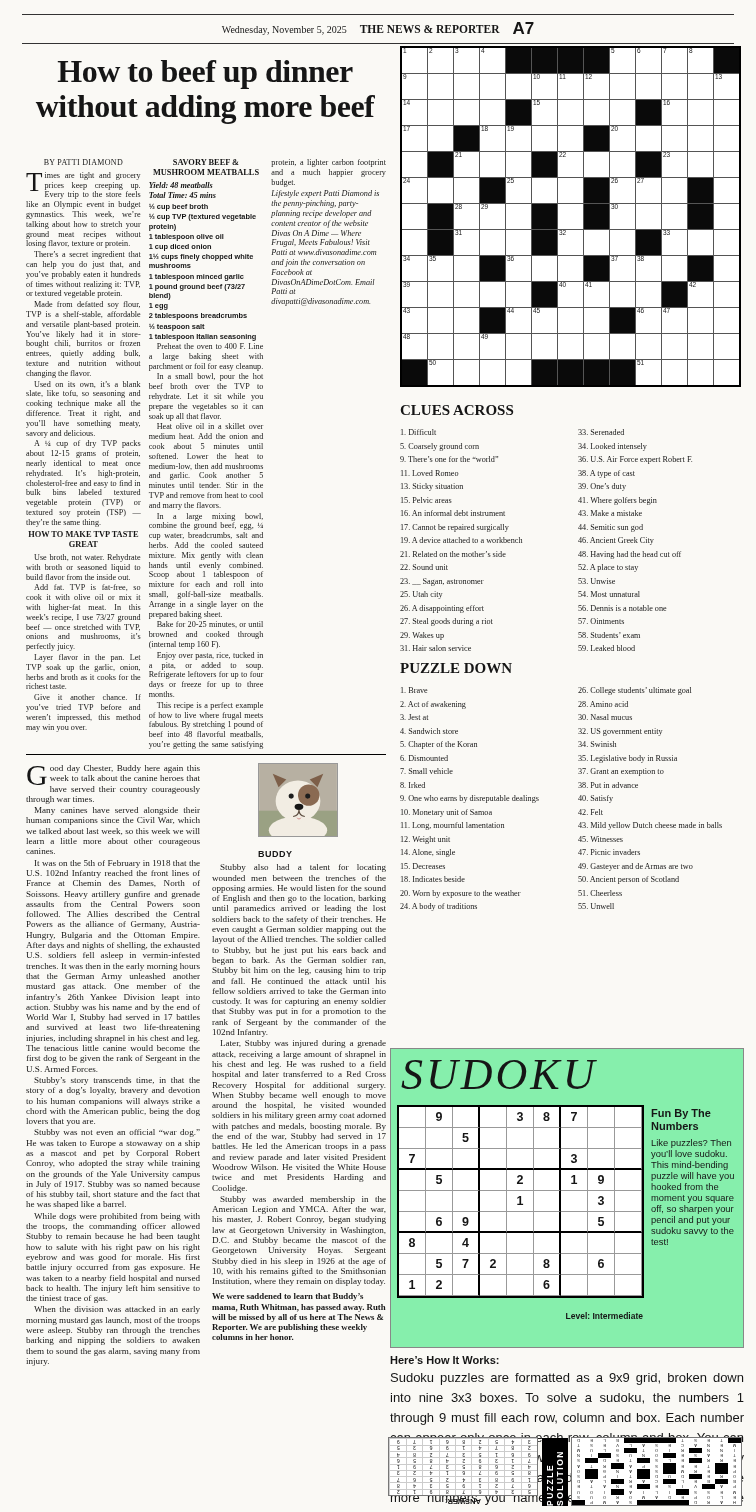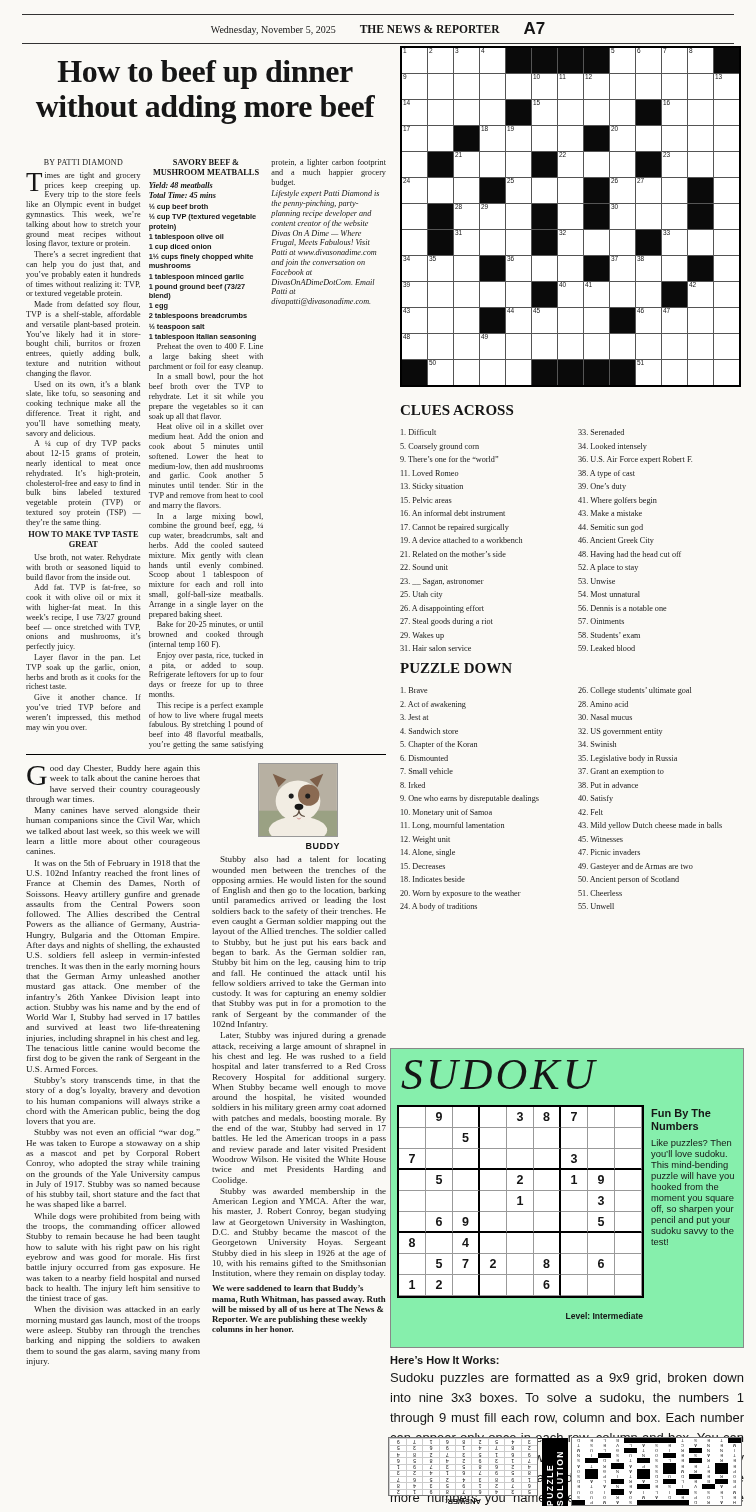--- a/index.html
+++ b/index.html
@@ -3,21 +3,21 @@
 <meta charset="utf-8">
 <style>
   *{box-sizing:border-box;margin:0;padding:0}
   html,body{width:756px}
   body{height:1512px;position:relative;overflow:hidden;background:#faf9f5;color:#161616;
        font-family:"Liberation Serif",serif;}
 
   
   #header{position:absolute;left:22px;top:14px;width:712px;height:30px;
           border-top:1px solid #333;border-bottom:1px solid #333;
-          display:flex;align-items:center;justify-content:center;gap:24px}
+          display:flex;align-items:center;justify-content:center;gap:13px}
   .hdate{font-size:10px}
   .hpaper{font-size:11.5px;font-weight:bold}
   .hpage{font-size:17px;font-weight:bold;font-family:"Liberation Sans",sans-serif}
 
   
   #beef-headline{position:absolute;left:24px;top:54px;width:362px;text-align:center;
                  font-size:32px;line-height:1.1;font-weight:bold;letter-spacing:-.5px}
   #beef-body{position:absolute;left:26px;top:158px;width:360px;height:594px;
              column-count:3;column-gap:8px;column-fill:auto;
              font-size:8.2px;line-height:9.8px;text-align:justify;overflow:hidden}
@@ -48,22 +48,22 @@
   .clue{font-size:8.2px;line-height:10px;margin-bottom:3.5px;padding-left:9px;text-indent:-9px}
 
   
   #canines{position:absolute;left:26px;top:754px;width:360px;height:752px;border-top:1.5px solid #000}
   #canines-headline{margin-top:8px;text-align:center;font-size:25px;font-weight:bold;letter-spacing:-.3px}
   #canines-body{margin-top:8px;height:690px;column-count:2;column-gap:12px;column-fill:auto;
                 font-size:9.1px;line-height:10.3px;text-align:justify;overflow:hidden}
   #canines-body .dropcap{font-size:30px;line-height:24px}
   #buddy-figure{width:82px;margin:3px auto;break-inside:avoid;display:block}
   #buddy-figure svg{display:block;border:1px solid #999}
-  #buddy-figure figcaption{text-align:right;font-family:"Liberation Sans",sans-serif;
-                           font-weight:bold;font-size:9px;letter-spacing:.5px;margin-top:4px}
+  #buddy-figure figcaption{text-align:left;font-family:"Liberation Sans",sans-serif;
+                           font-weight:bold;font-size:9px;letter-spacing:.5px;margin-top:12px}
 
   
   #sudoku-box{position:absolute;left:390px;top:1048px;width:354px;height:300px;border:1px solid #888;background:#86efac}
   #sudoku-title{position:absolute;left:10px;top:0px;font-style:italic;font-size:44px;letter-spacing:3px}
   #sudoku-grid{position:absolute;left:6px;top:56px;display:grid;
                grid-template-columns:repeat(9,27px);grid-auto-rows:21px;border:2px solid #000;
                width:max-content;font-family:"Liberation Sans",sans-serif;font-weight:bold;font-size:12.5px}
   .sc{border-right:1px solid #999;border-bottom:1px solid #999;display:flex;align-items:center;justify-content:center;background:#fff}
   .sc.br{border-right:2px solid #000}
   .sc.bb{border-bottom:2px solid #000}

